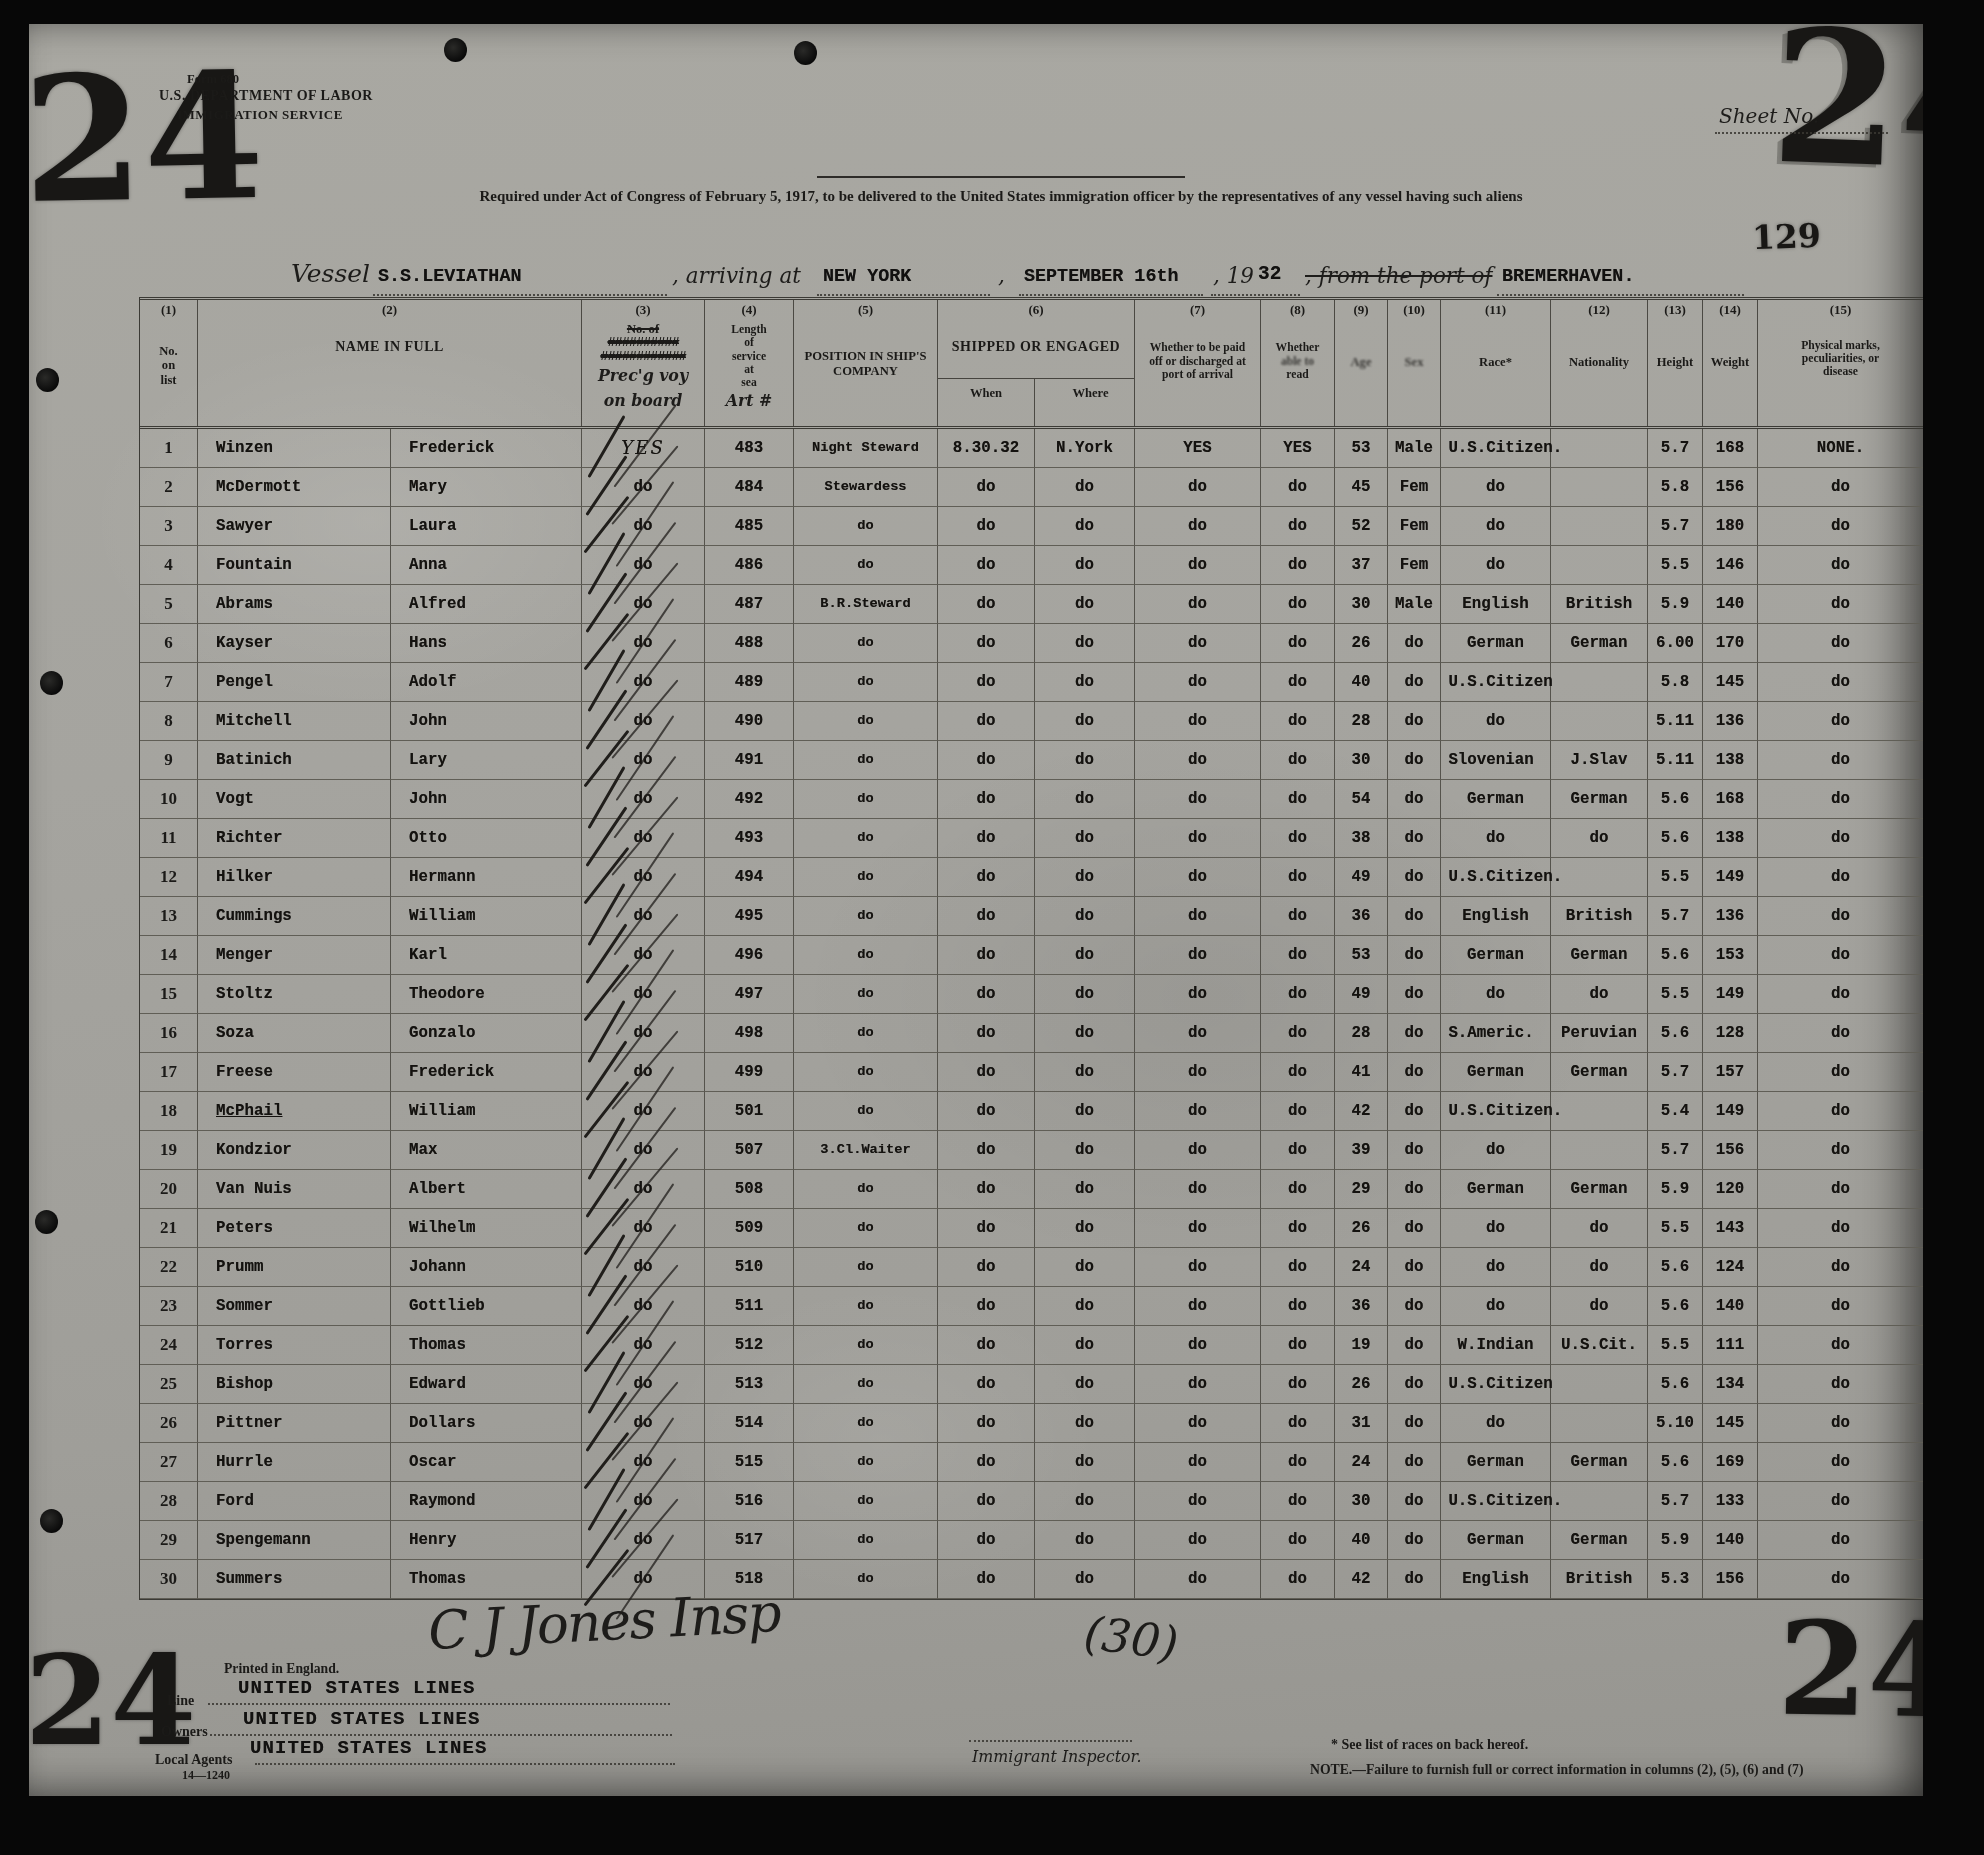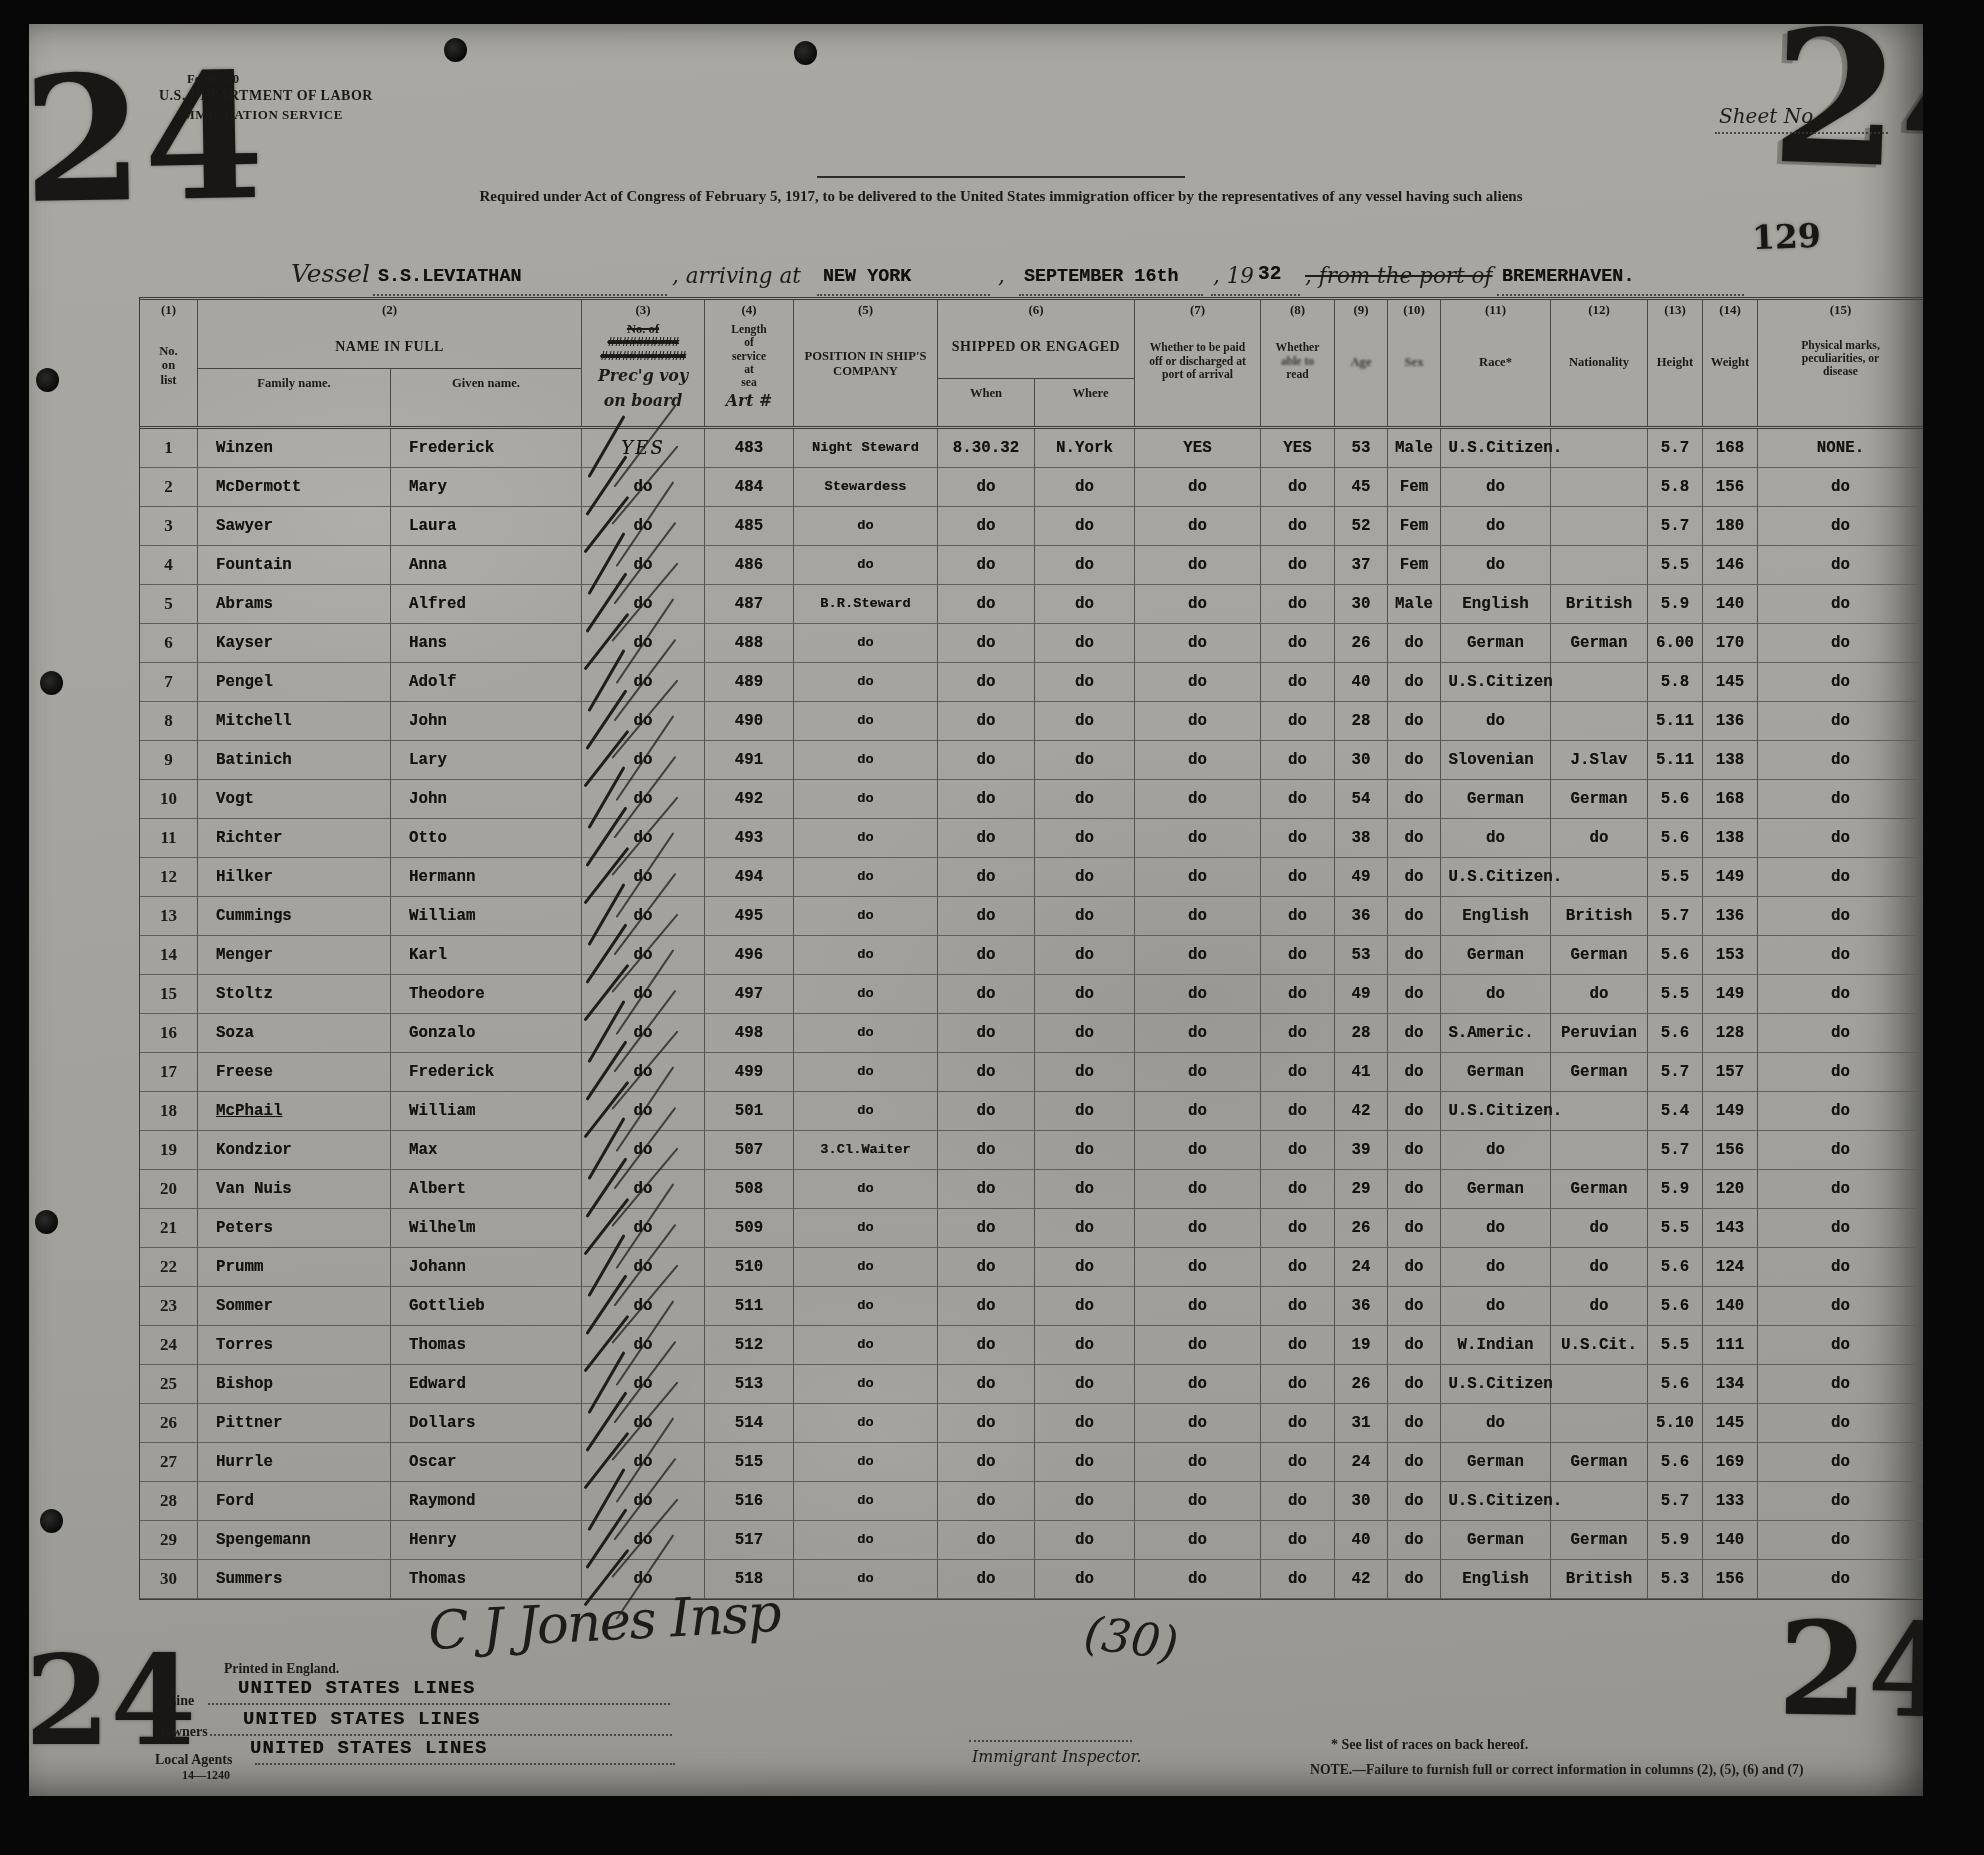--- a/index.html
+++ b/index.html
@@ -98,24 +98,20 @@
     <div class="thead tgrid">
       <div class="th">
         <div class="colnum">(1)</div>
         <div class="hlabel pre" style="margin-top:26px;">No.
 on
 list</div>
       </div>
       <div class="th group" style="grid-column:span 2;">
         <div class="colnum">(2)</div>
         <div class="hlabel" style="margin-top:21px;font-size:14px;letter-spacing:0.5px;">NAME IN FULL</div>
-        <div class="subsplit" style="top:68px;grid-template-columns:193px 1fr;">
-          <div>Family name.</div>
-          <div>Given name.</div>
-        </div>
       </div>
       <div class="th">
         <div class="colnum">(3)</div>
         <span class="struckline" style="font-size:12.6px;">No. of</span>
         <span class="hashline struckline">##########</span>
         <span class="hashline struckline">############</span>
         <div class="hand" style="font-size:15.8px;margin-top:3.2px;font-weight:700;">Prec'g voy</div>
         <div class="hand" style="font-size:15.8px;margin-top:7.4px;font-weight:700;">on board</div>
       </div>
       <div class="th">

